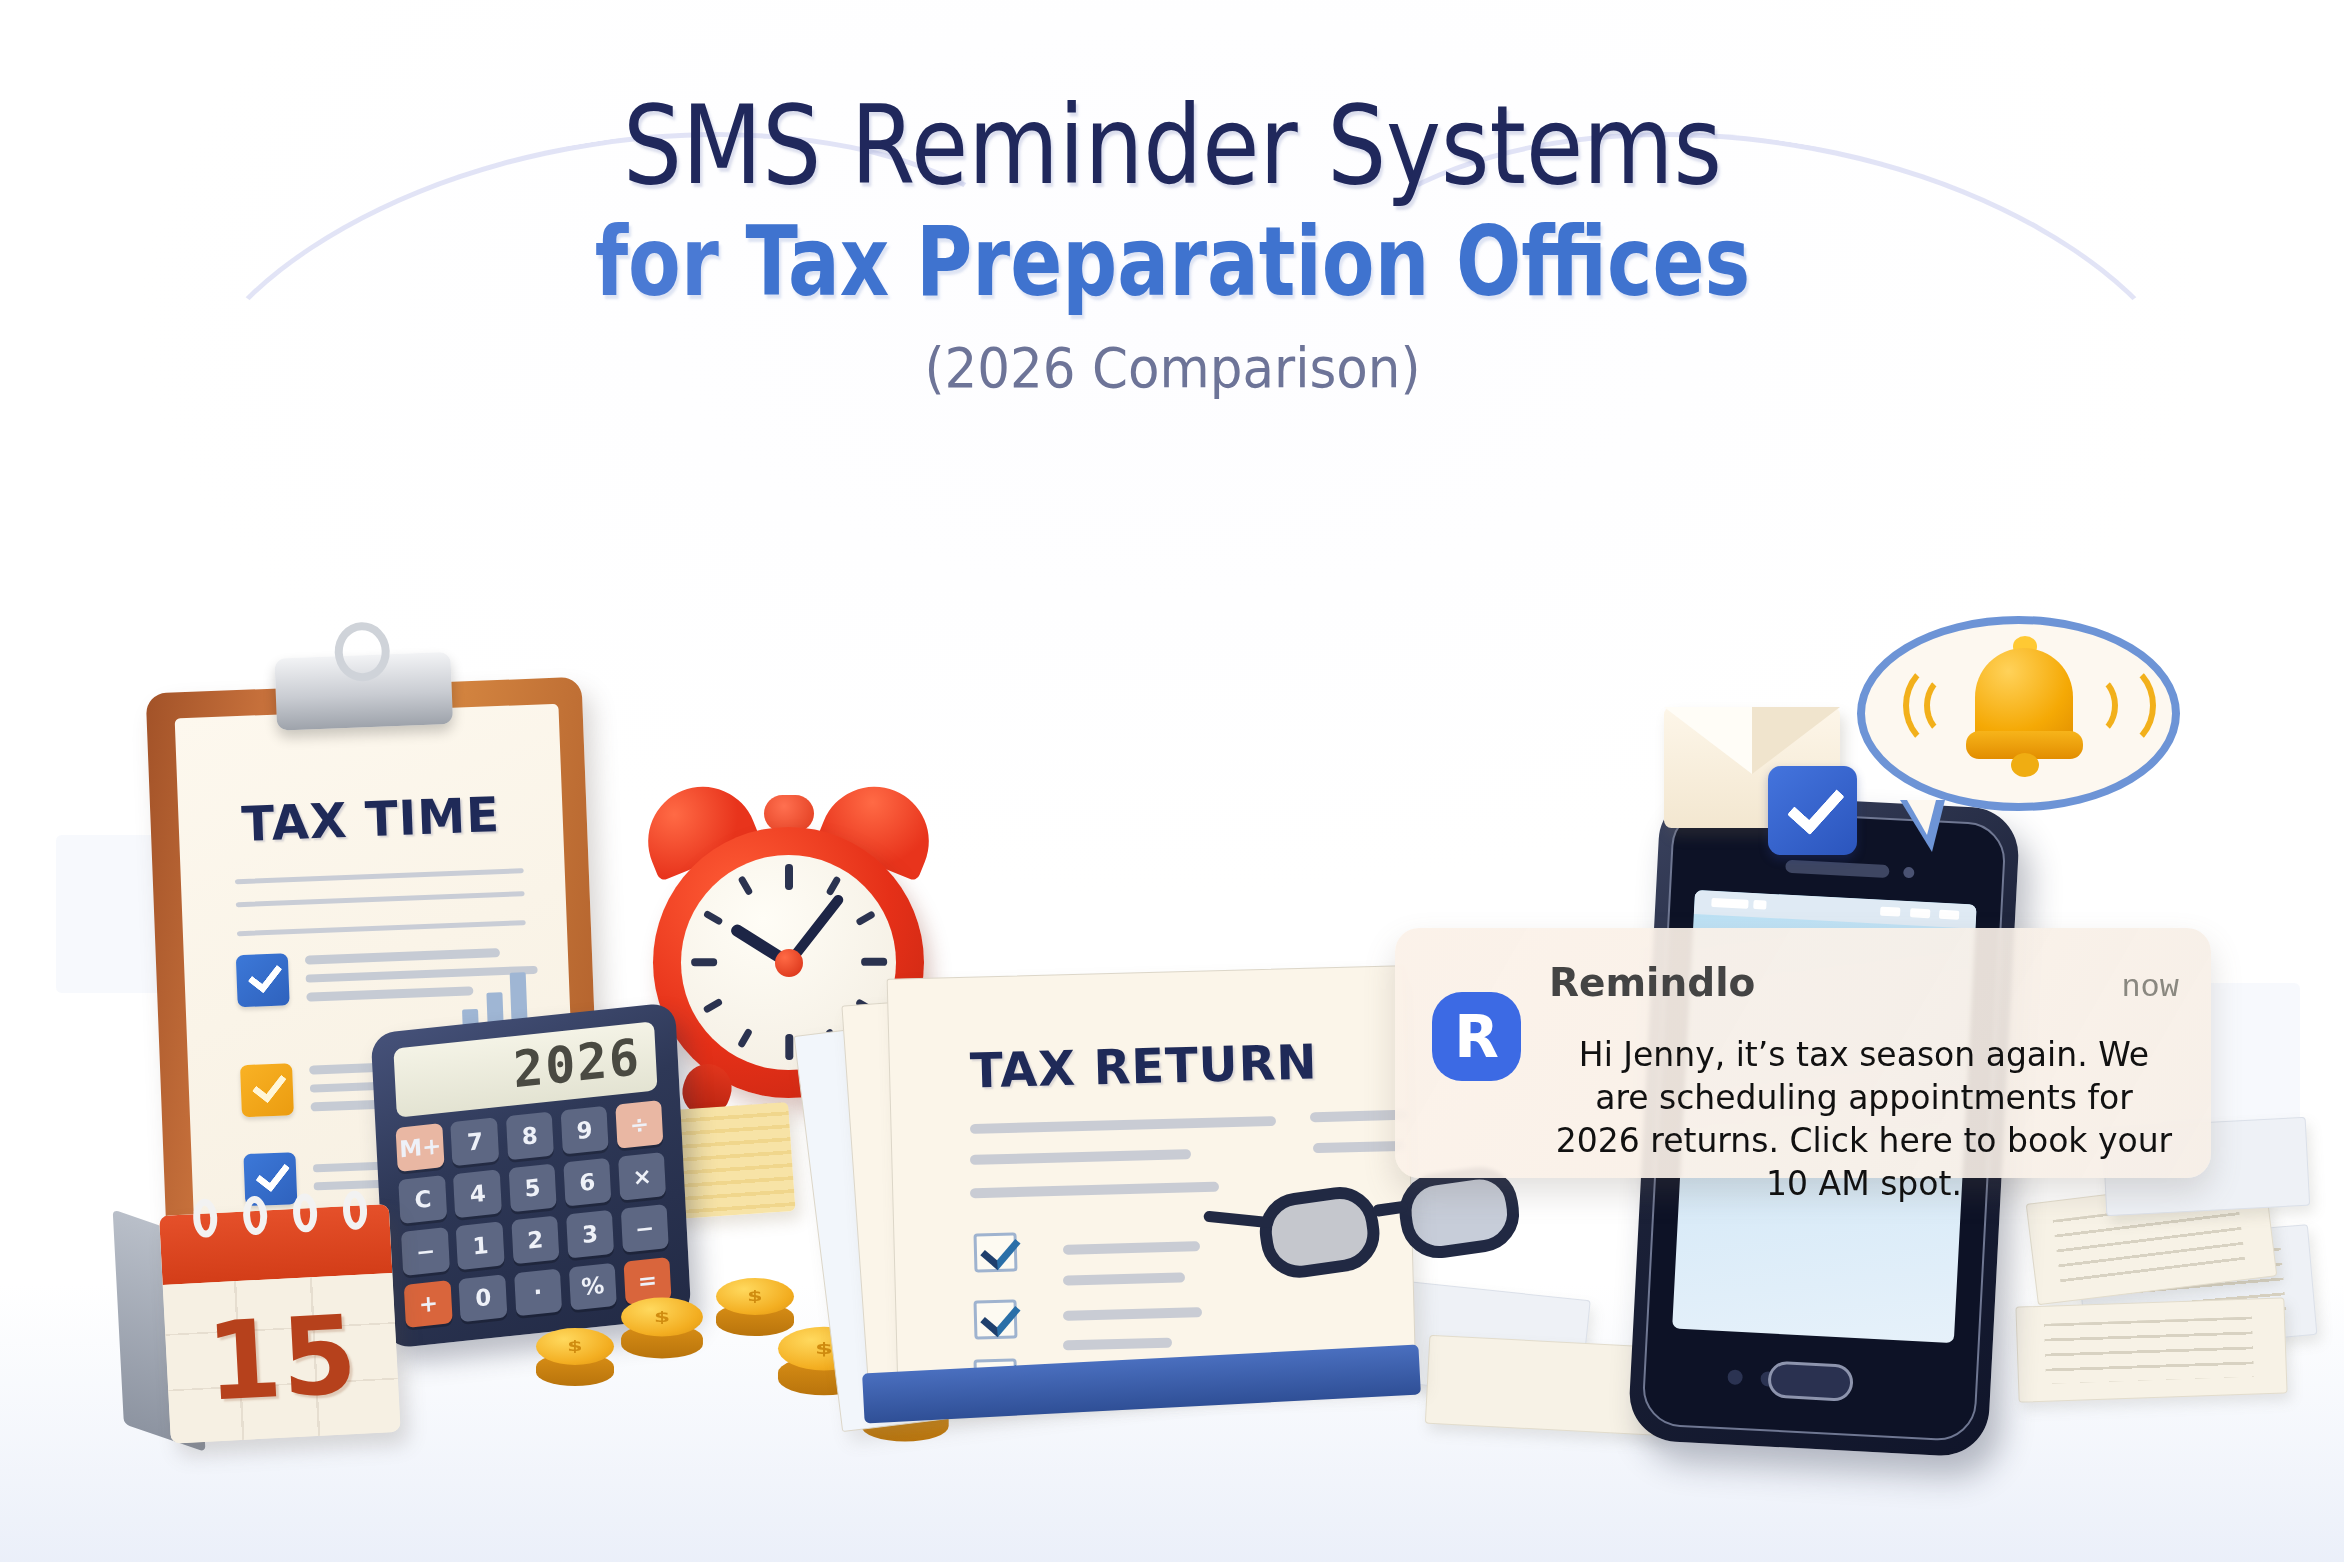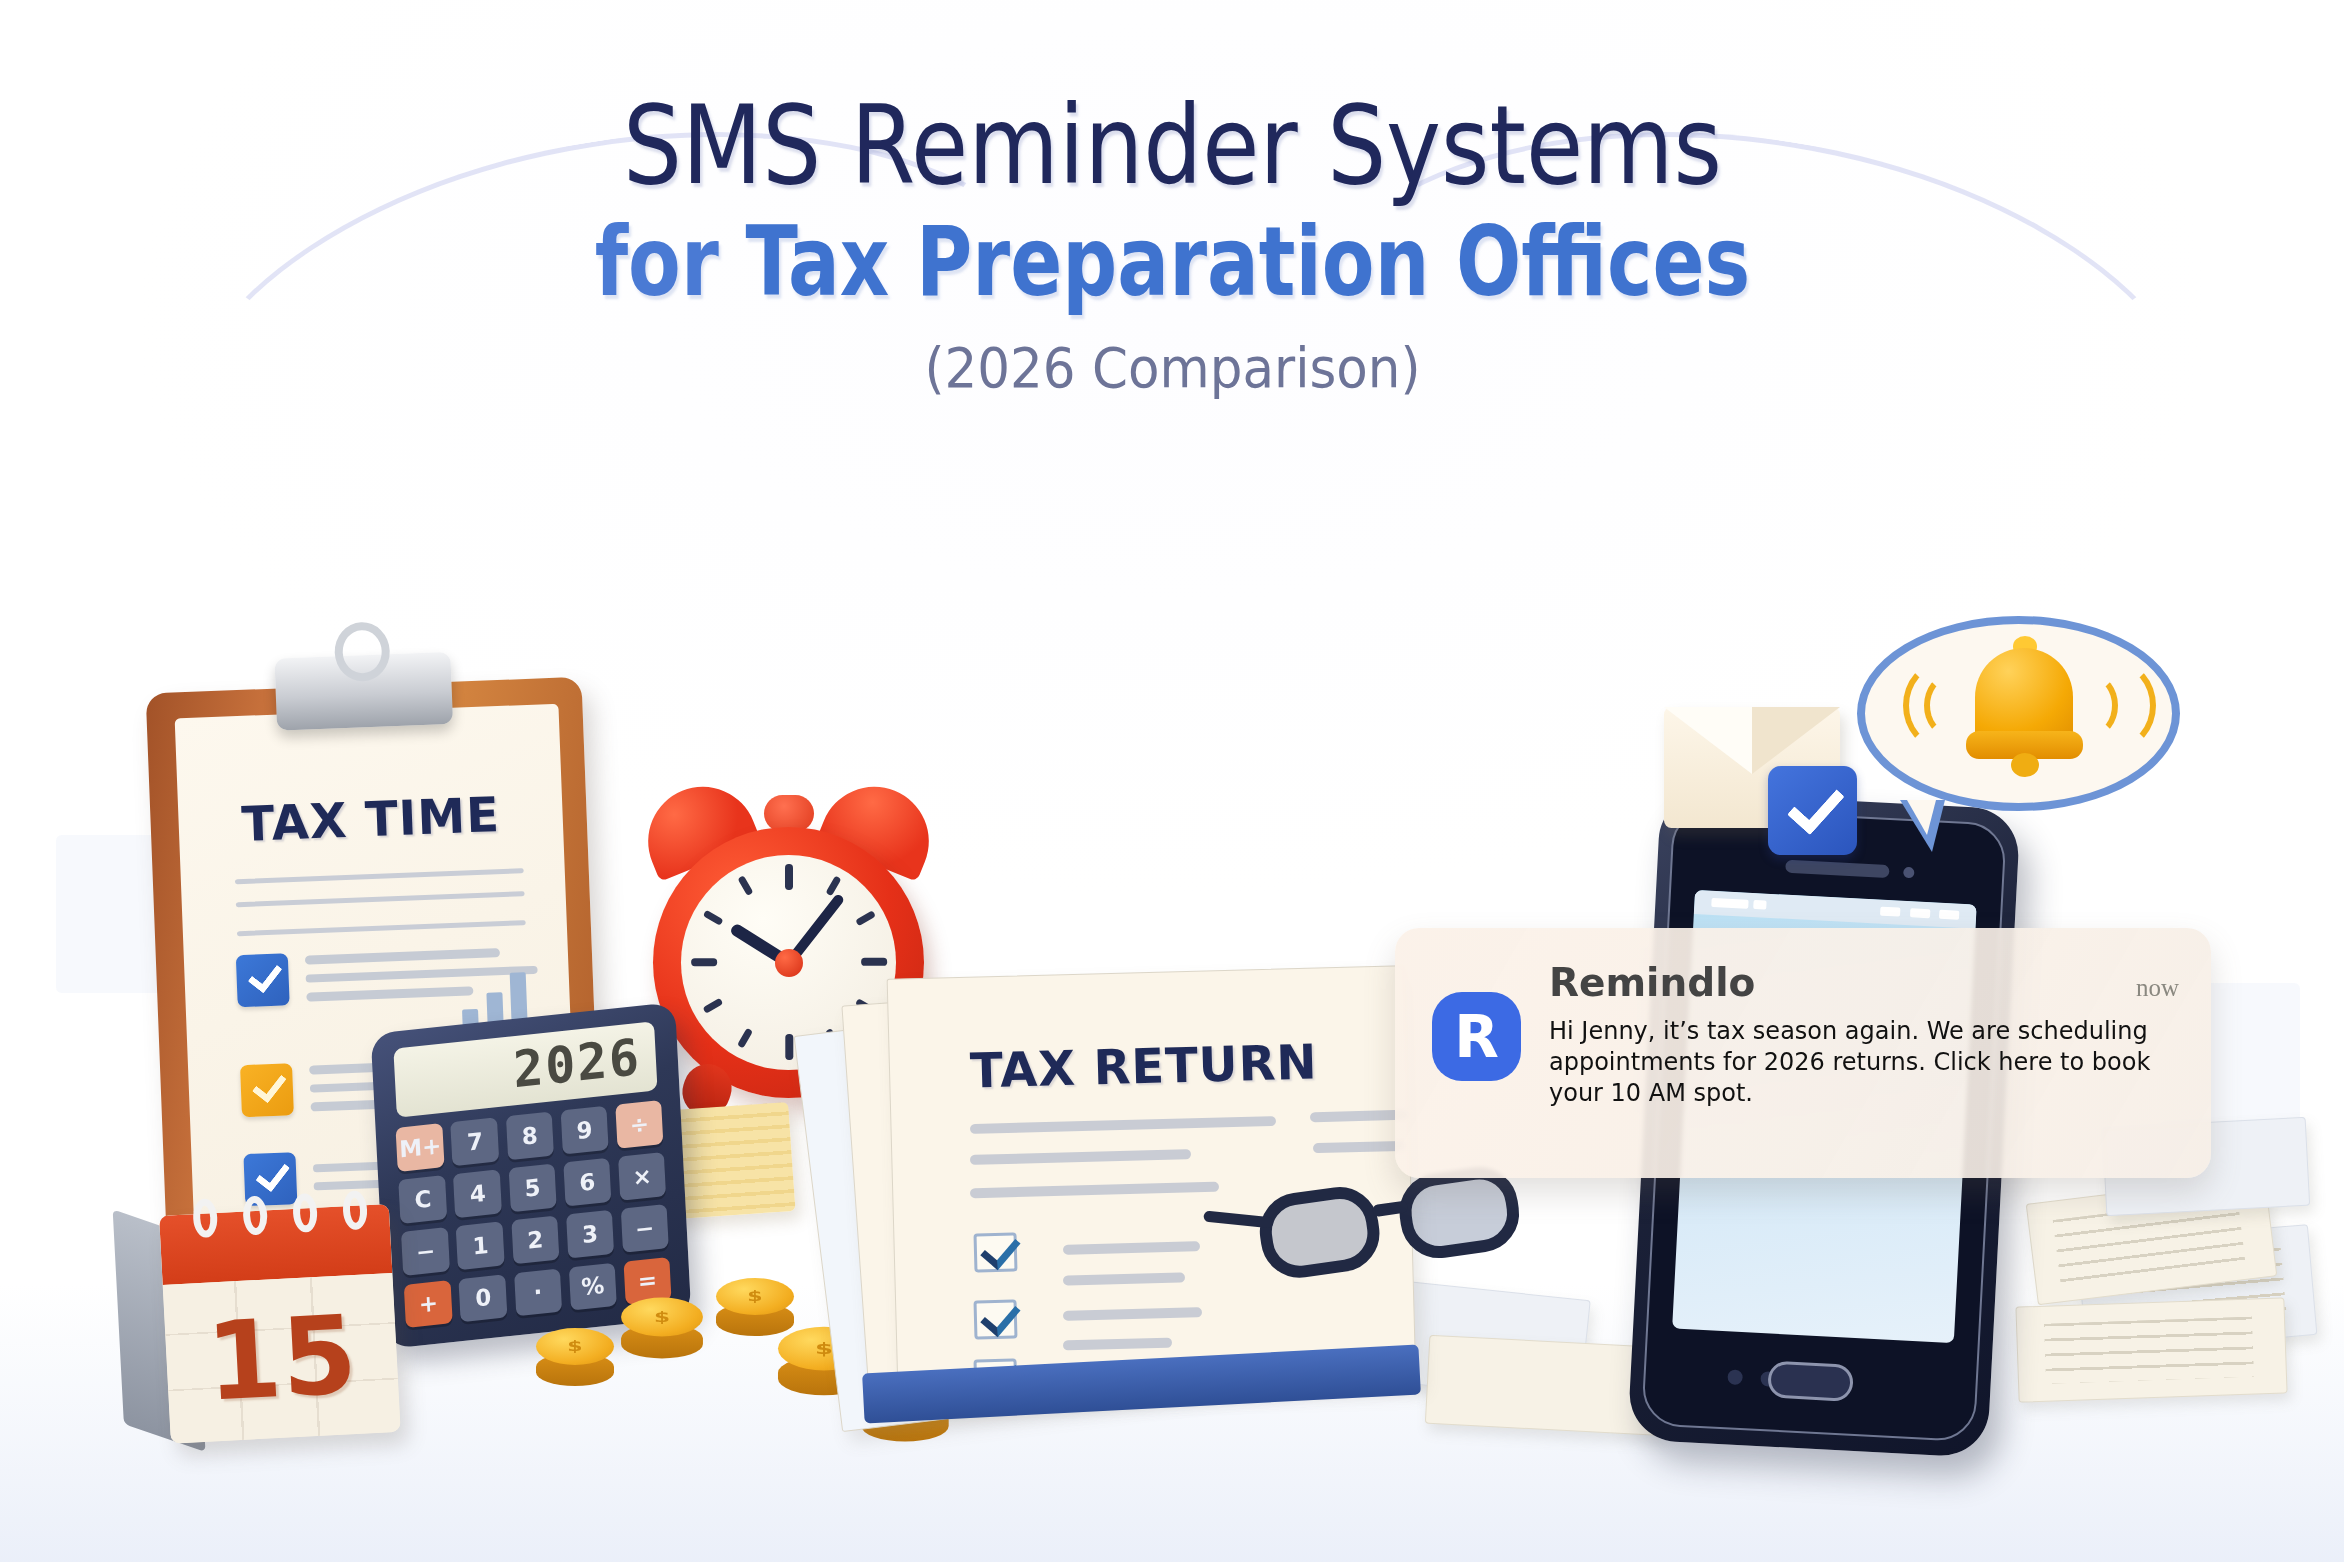--- a/index.html
+++ b/index.html
@@ -308,23 +308,23 @@
     display: flex; padding: 32px 32px 28px 37px; gap: 28px; backdrop-filter: blur(1.9px);
   }
   #notif .avatar {
     width: 89px; height: 89px; flex: 0 0 89px; border-radius: 30px;
     background: #3c6ae4; color: #fff; display: flex; align-items: center; justify-content: center;
     font-family: "DejaVu Sans", sans-serif; font-size: 58px; font-weight: bold; margin-top: 32px;
   }
   #notif .col { flex: 1 1 auto; min-width: 0; }
   #notif .row1 { display: flex; align-items: baseline; justify-content: space-between; }
   #notif .app { font-family: "DejaVu Sans", sans-serif; font-size: 39px; font-weight: bold; color: #444444; }
-  #notif .when { font-family: Liberation Serif, serif; font-size: 25px; color: #8a8880; }
-  #notif .msg { margin-top: 11px; font-family: "DejaVu Sans", sans-serif; font-size: 24px;
-     line-height: 1.30; color: #111111; }
+  #notif .when { font-family: Liberation Mono, monospace; font-size: 32px; color: #8a8880; }
+  #notif .msg { margin-top: 28px; font-family: "DejaVu Sans", sans-serif; font-size: 33px;
+     line-height: 1.30; color: #111111; text-align: center; }
 
   
   .pile { position: absolute; border-radius: 3.7px; background: #f7f2e6;
           box-shadow: 3.7px 7.4px 13px rgba(110,105,95,.15); border: 1.9px solid #e2dccc; }
   .pile.grey { background: #eef1f6; border-color: #dbe0e9; }
   .pile-lines { position: absolute; left: 10%; right: 12%; top: 18%;
      background: repeating-linear-gradient(to bottom, #d8d2c2 0 2.8px, transparent 2.8px 15px); height: 64%; }
 </style>
 </head>
 <body>

